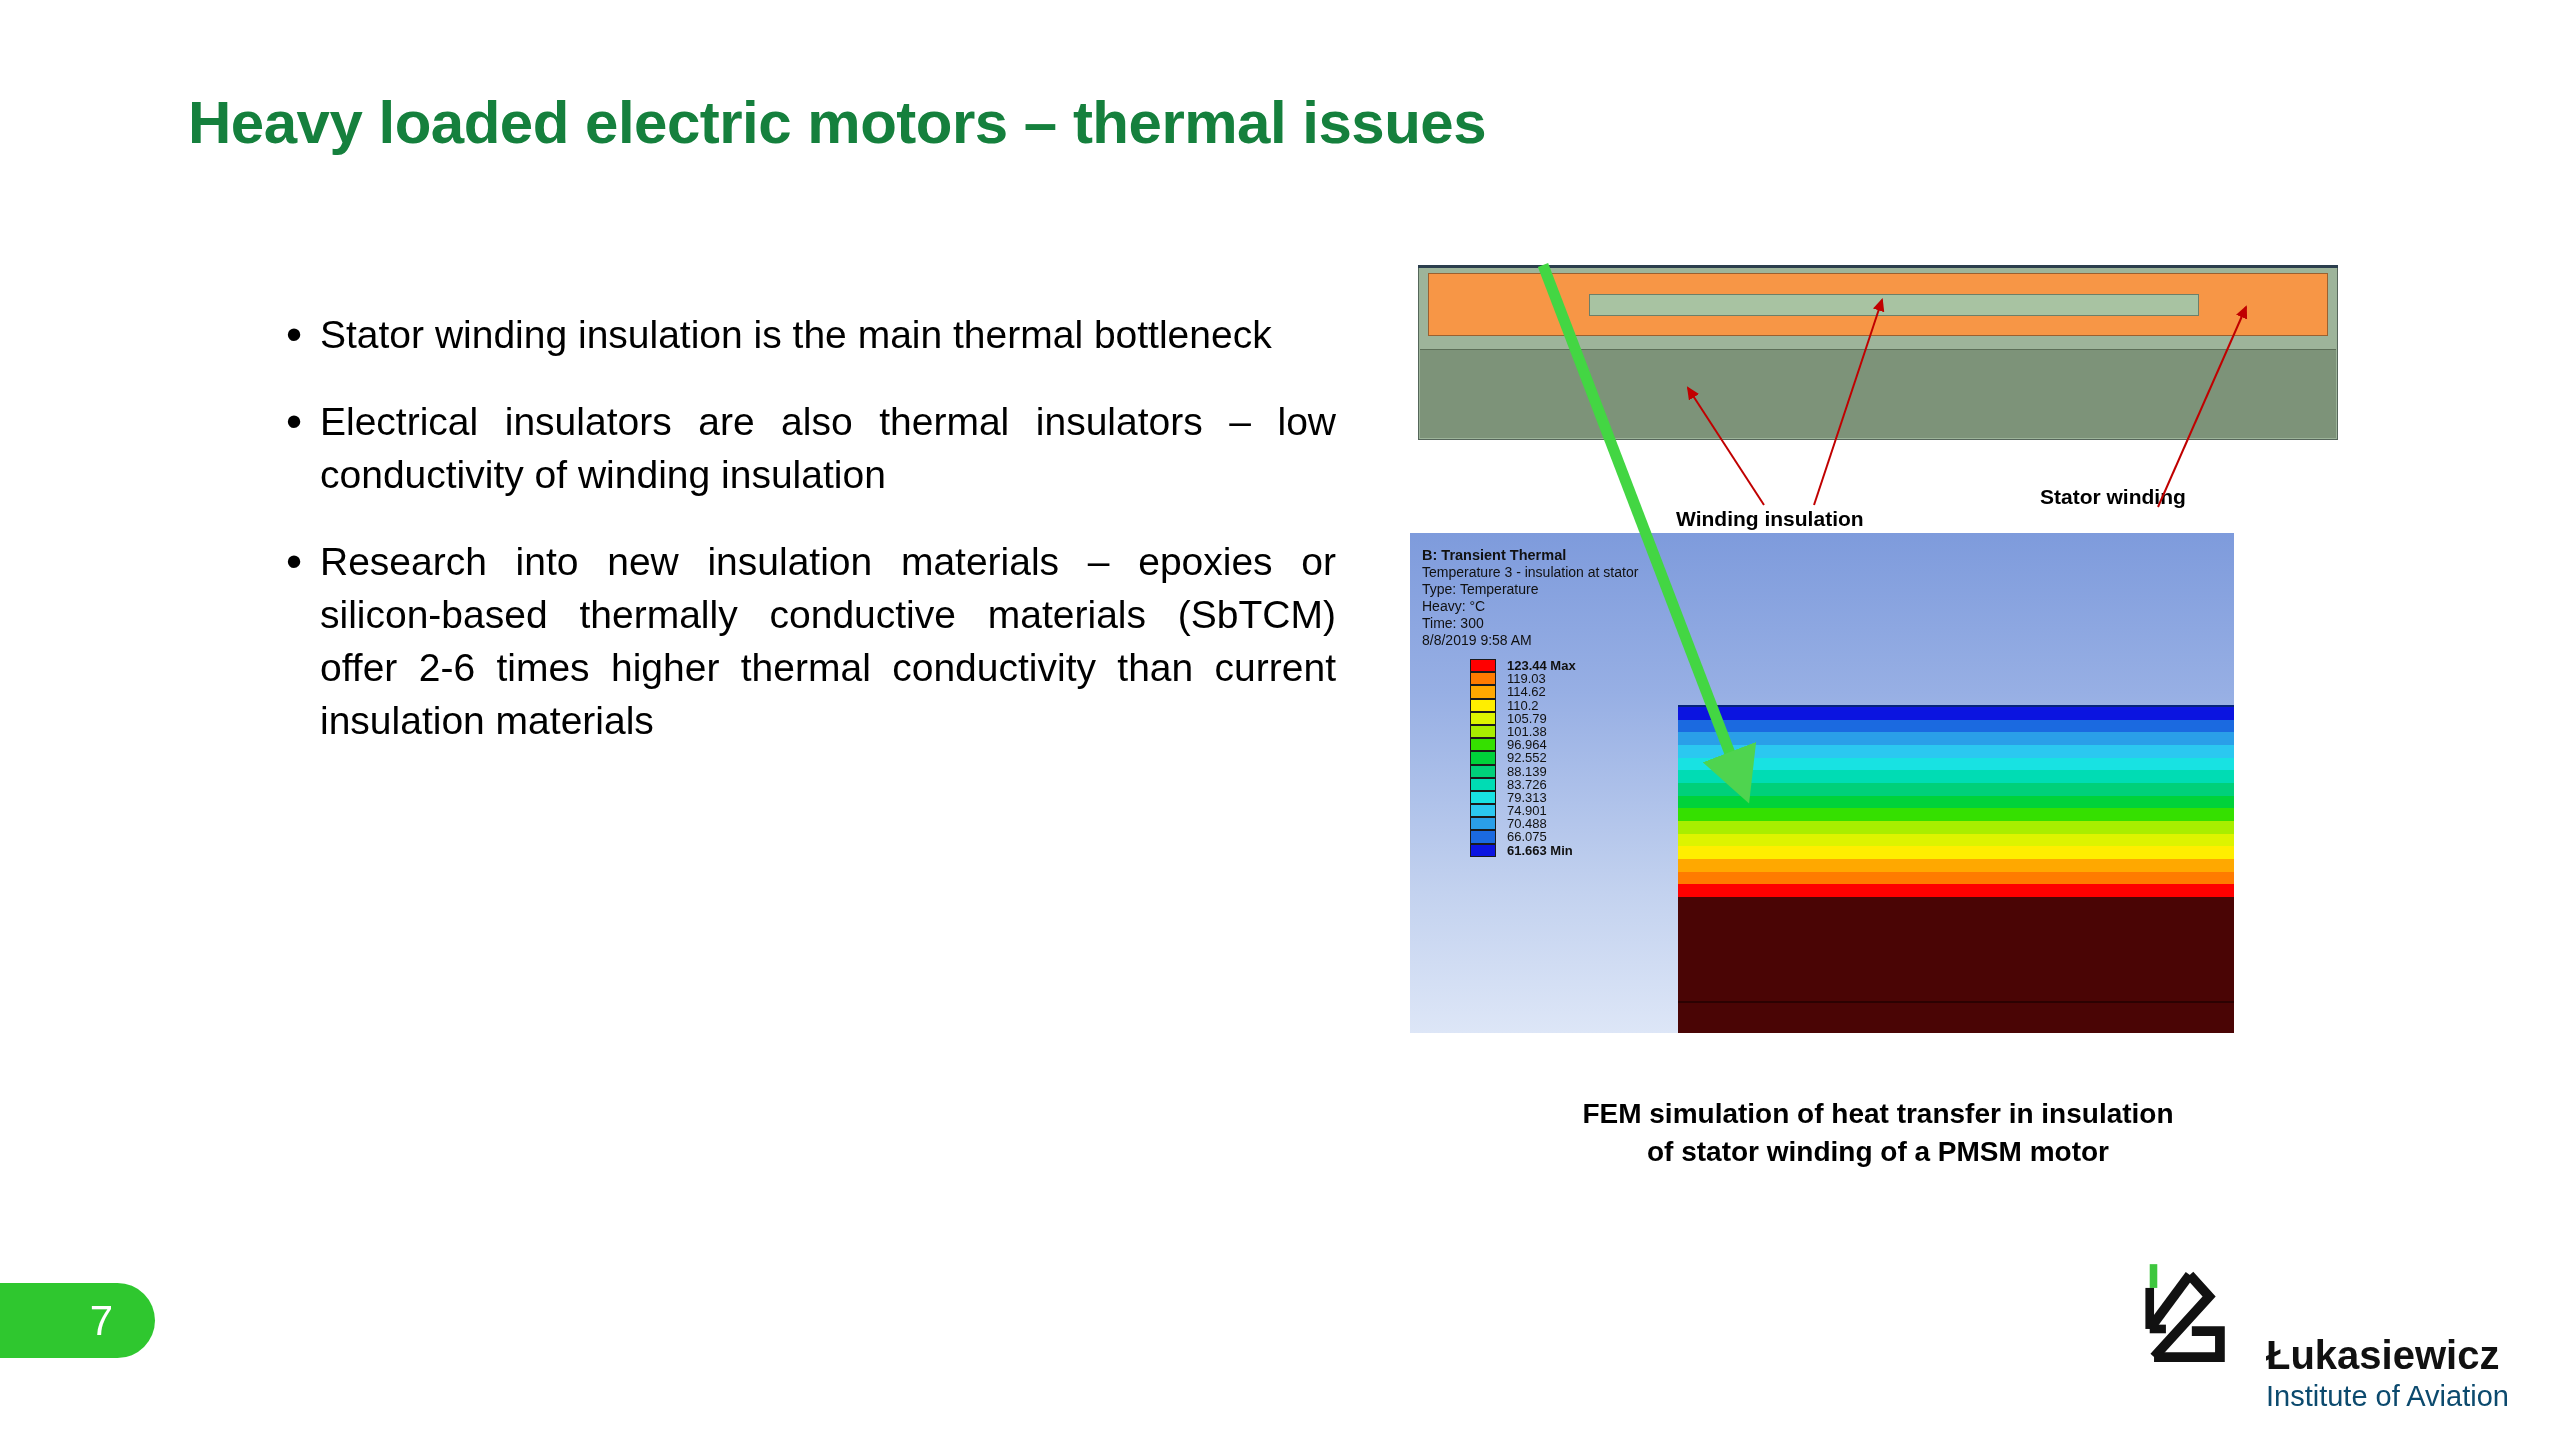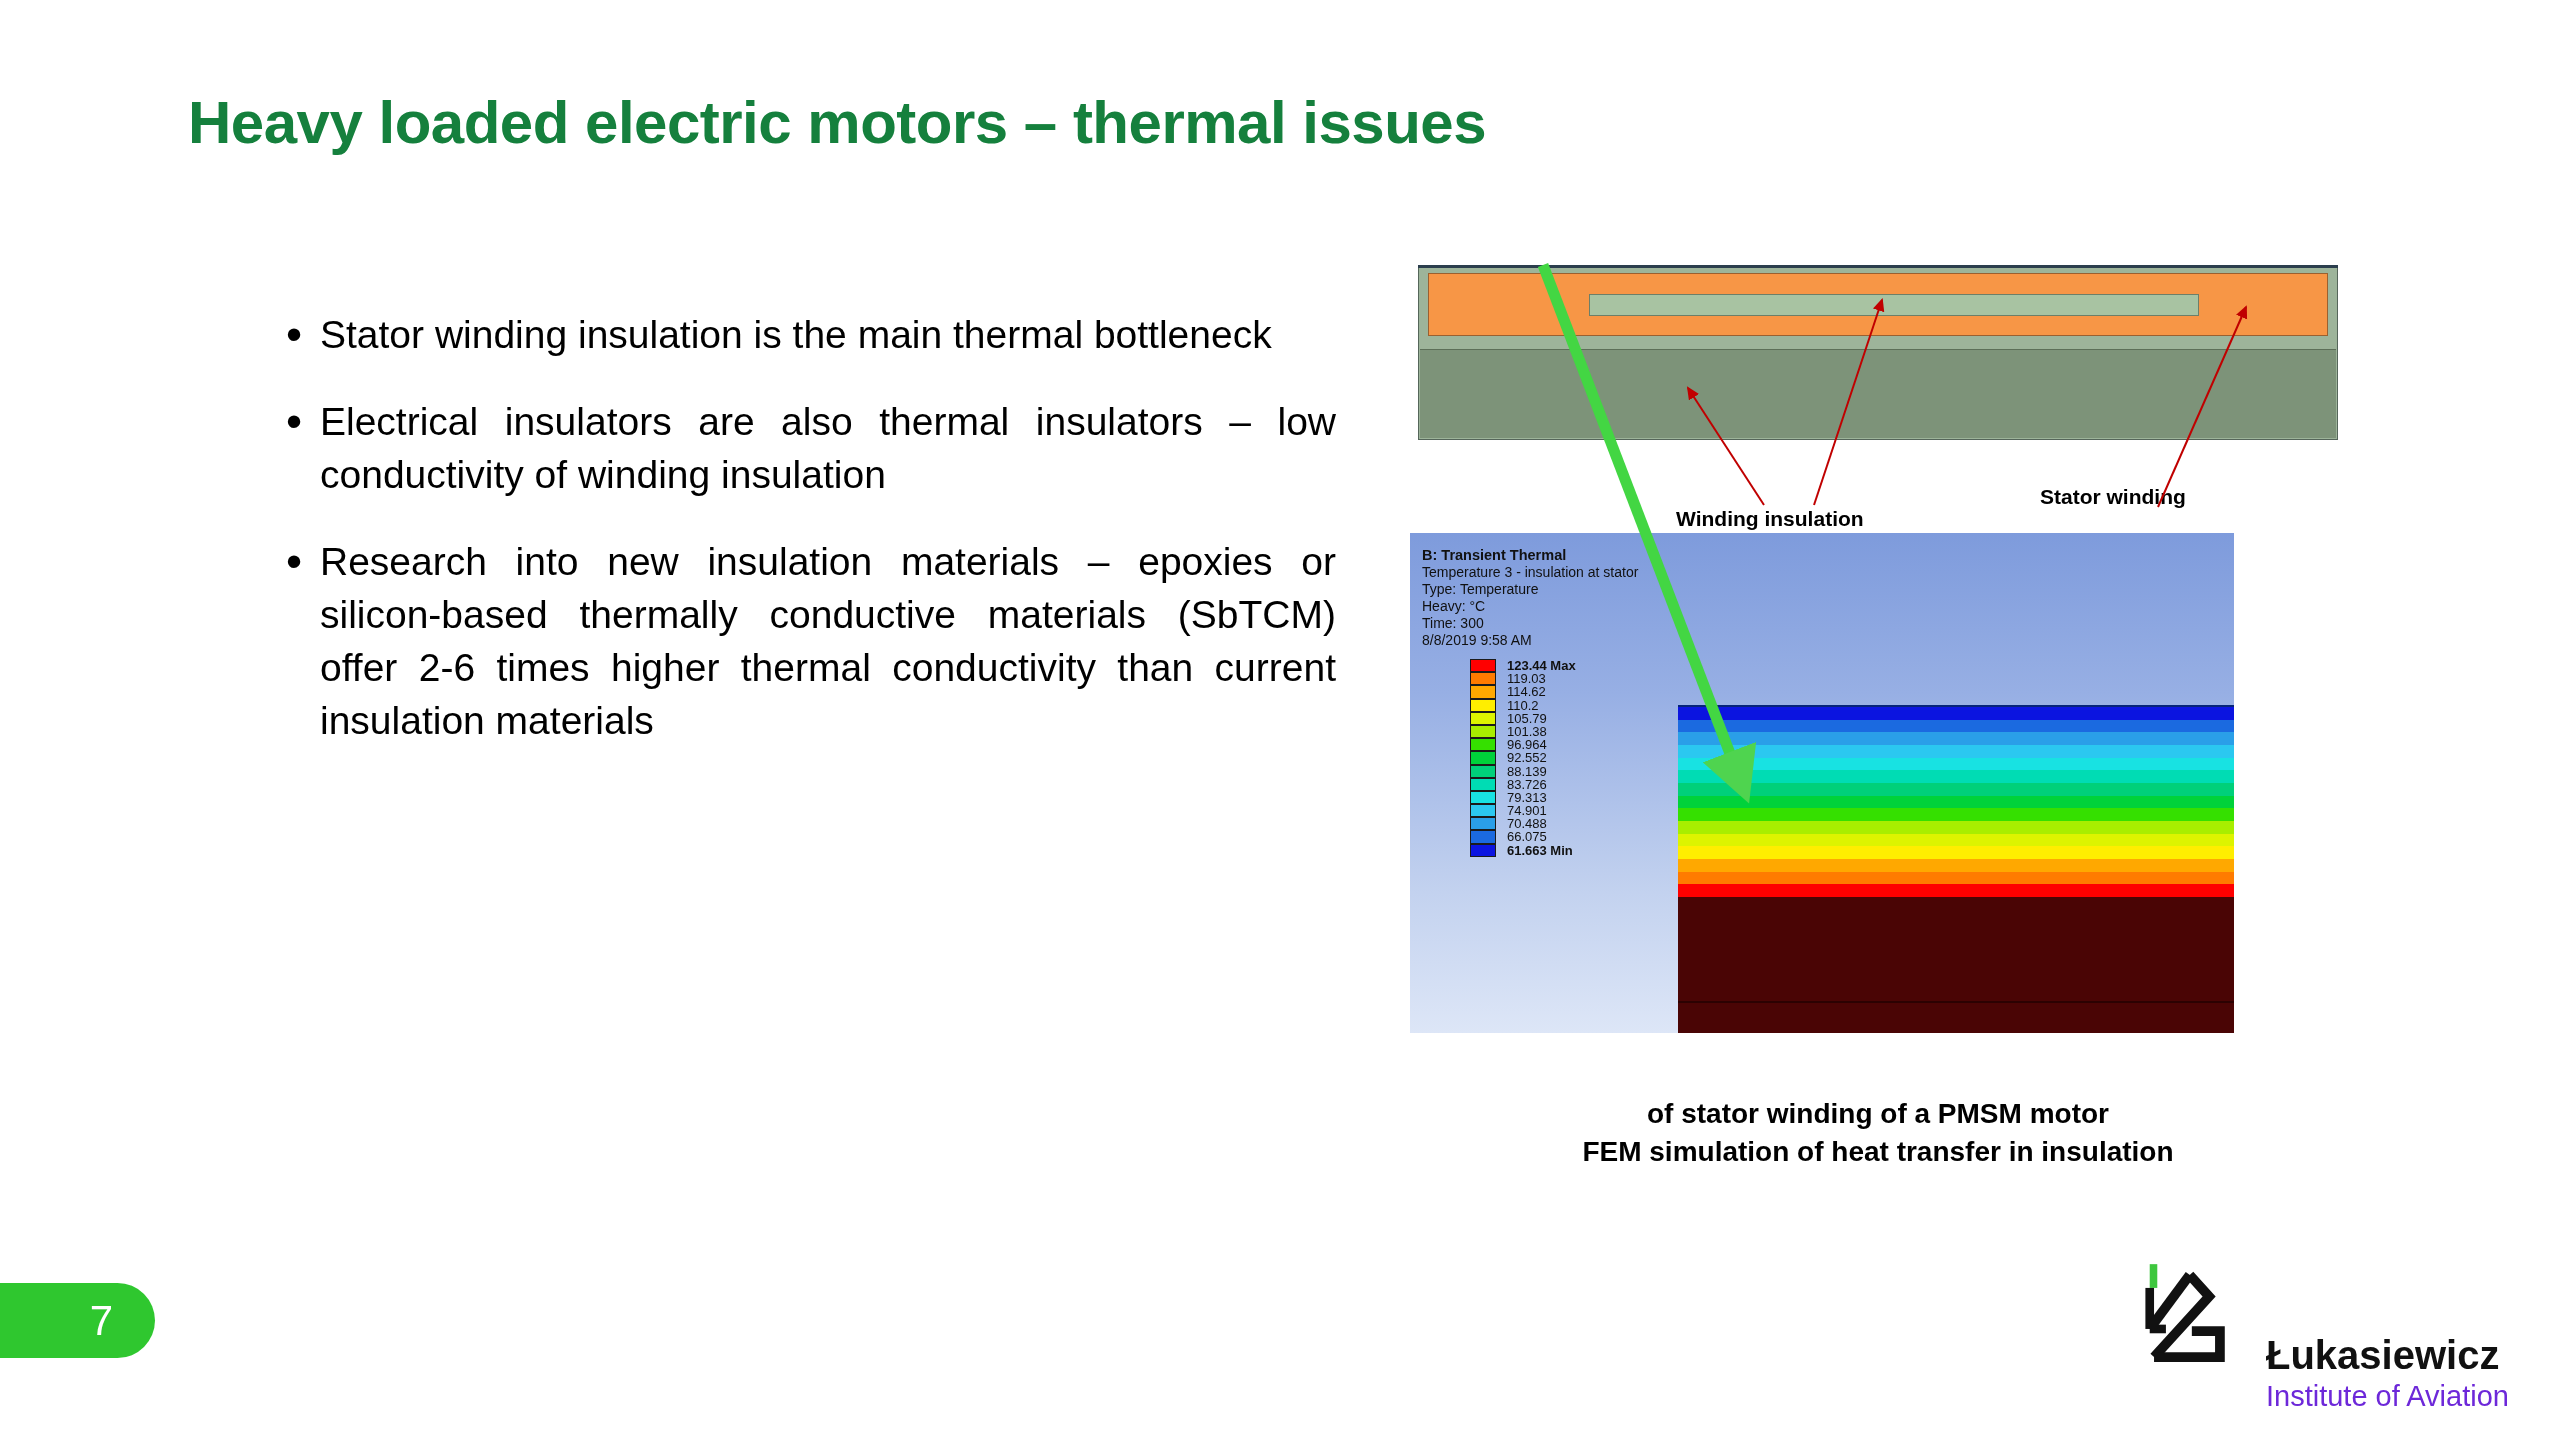--- a/index.html
+++ b/index.html
@@ -119,21 +119,21 @@
     display:flex;align-items:center;justify-content:flex-end;
     padding-right:42px;box-sizing:border-box;
   }
   .page-badge span{color:#fff;font-size:42px;line-height:42px;}
 
   
   .logo{position:absolute;left:2140px;top:1262px;width:400px;height:140px;}
   .logo-mark{position:absolute;left:0;top:0;width:108px;height:108px;}
   .logo-text{position:absolute;left:126px;top:30px;margin-top:40px;}
   .logo-name{font-size:40px;font-weight:bold;color:#111;line-height:46px;white-space:nowrap;}
-  .logo-sub{font-size:29px;color:#6d28d9;line-height:36px;white-space:nowrap;}
+  .logo-sub{font-size:29px;color:#0c4a6e;line-height:36px;white-space:nowrap;}
 </style>
 </head>
 <body>
 
 <div class="slide">
 
   <div class="title">Heavy loaded electric motors – thermal issues</div>
 
   <div class="bullets">
     <div class="bullet-row">
@@ -256,22 +256,22 @@
       </defs>
       <line x1="354" y1="250" x2="278" y2="133" stroke="#c00000" stroke-width="2" marker-end="url(#redhead)"></line>
       <line x1="404" y1="250" x2="472" y2="45" stroke="#c00000" stroke-width="2" marker-end="url(#redhead)"></line>
       <line x1="748" y1="252" x2="836" y2="52" stroke="#c00000" stroke-width="2" marker-end="url(#redhead)"></line>
       <line x1="133" y1="10" x2="332" y2="530" stroke="#43d643" stroke-width="11" marker-end="url(#greenhead)"></line>
     </svg>
 
   </div>
 
   <div class="caption">
+    <div>FEM simulation of heat transfer in insulation</div>
     <div>of stator winding of a PMSM motor</div>
-    <div>FEM simulation of heat transfer in insulation</div>
   </div>
 
   <div class="page-badge">
     <span>7</span>
   </div>
 
   <div class="logo">
     <svg class="logo-mark" viewBox="0 0 100 100">
       <rect x="9" y="2" width="7" height="22" fill="#3ec73e"></rect>
       <path d="M9 26 L9 62 L22 62 L22 40 L9 26 Z" fill="none"></path>

